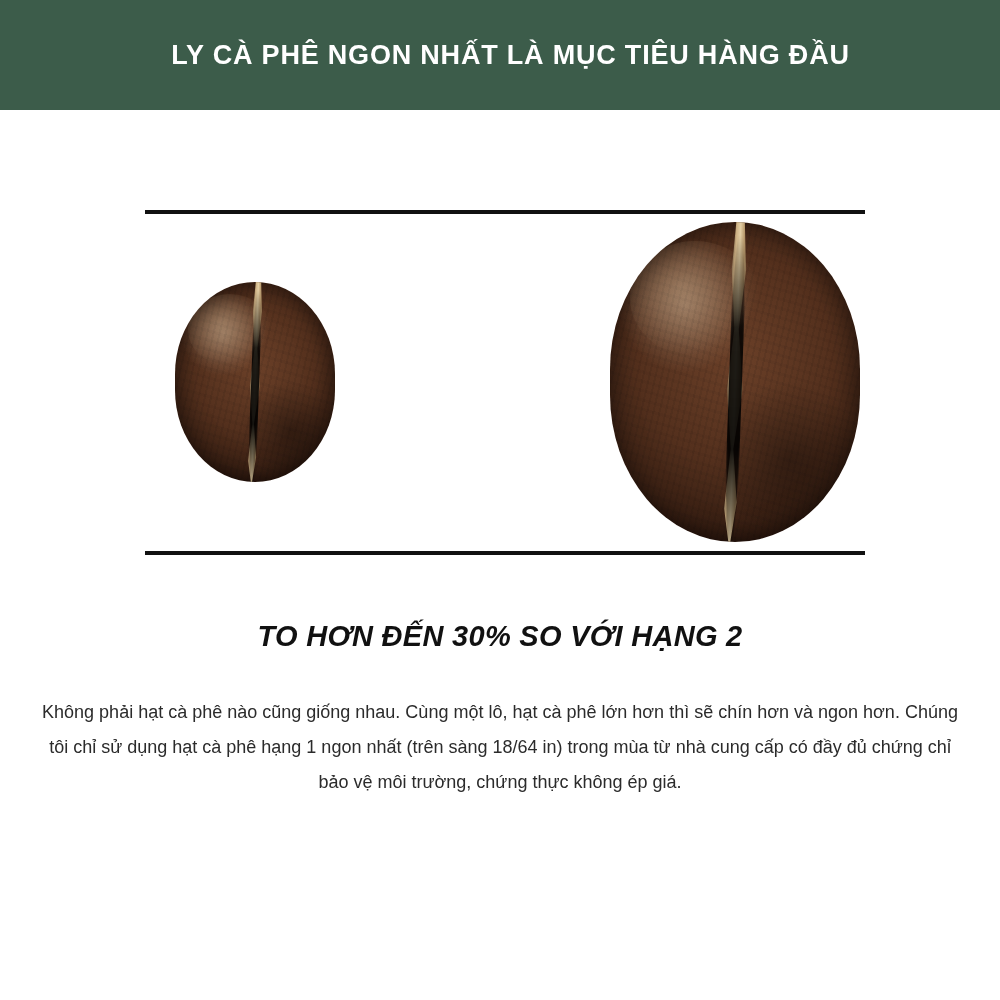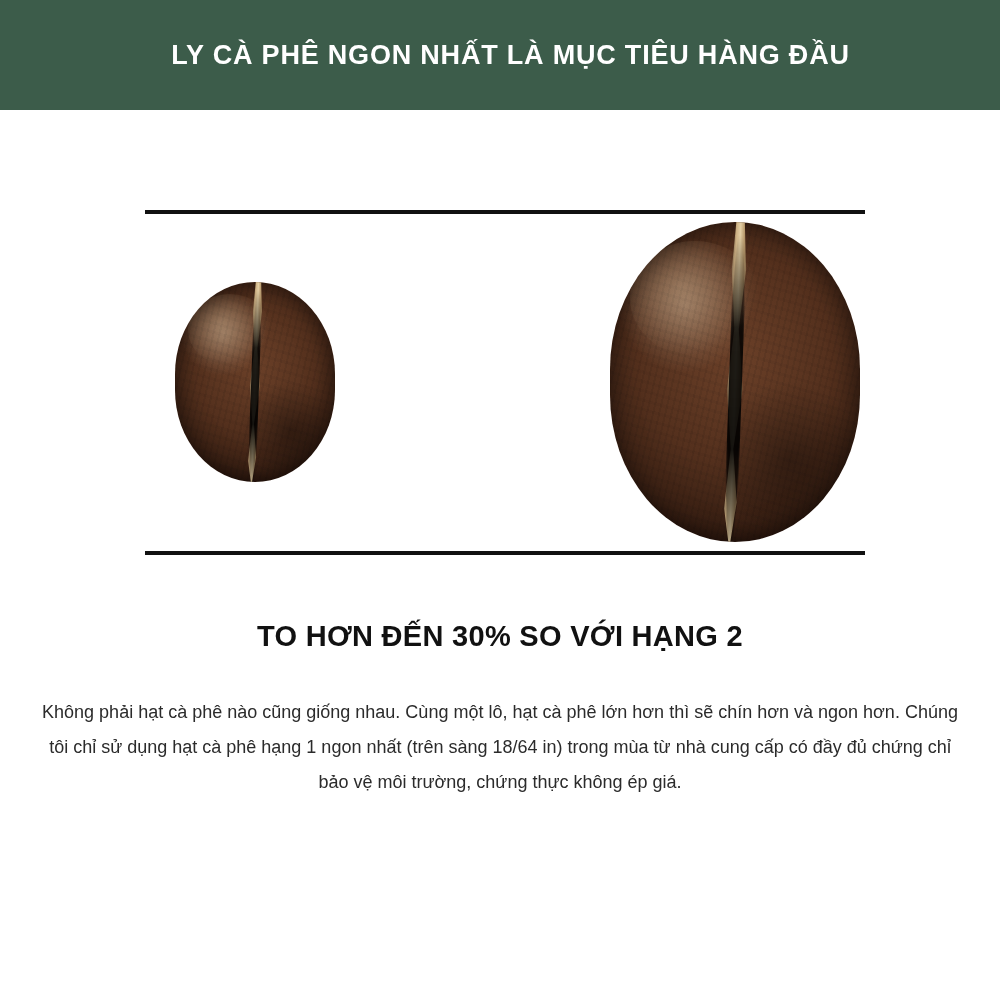--- a/index.html
+++ b/index.html
@@ -151,20 +151,21 @@
   .subhead {
     position: absolute;
     left: 0;
     top: 620px;
     width: 1000px;
     text-align: center;
     font-size: 29px;
     font-weight: bold;
     color: #111111;
     letter-spacing: 0.3px;
+    font-style: italic;
   }
 
   
   .body-copy {
     position: absolute;
     left: 36px;
     top: 695px;
     width: 928px;
     text-align: center;
     font-size: 18px;

